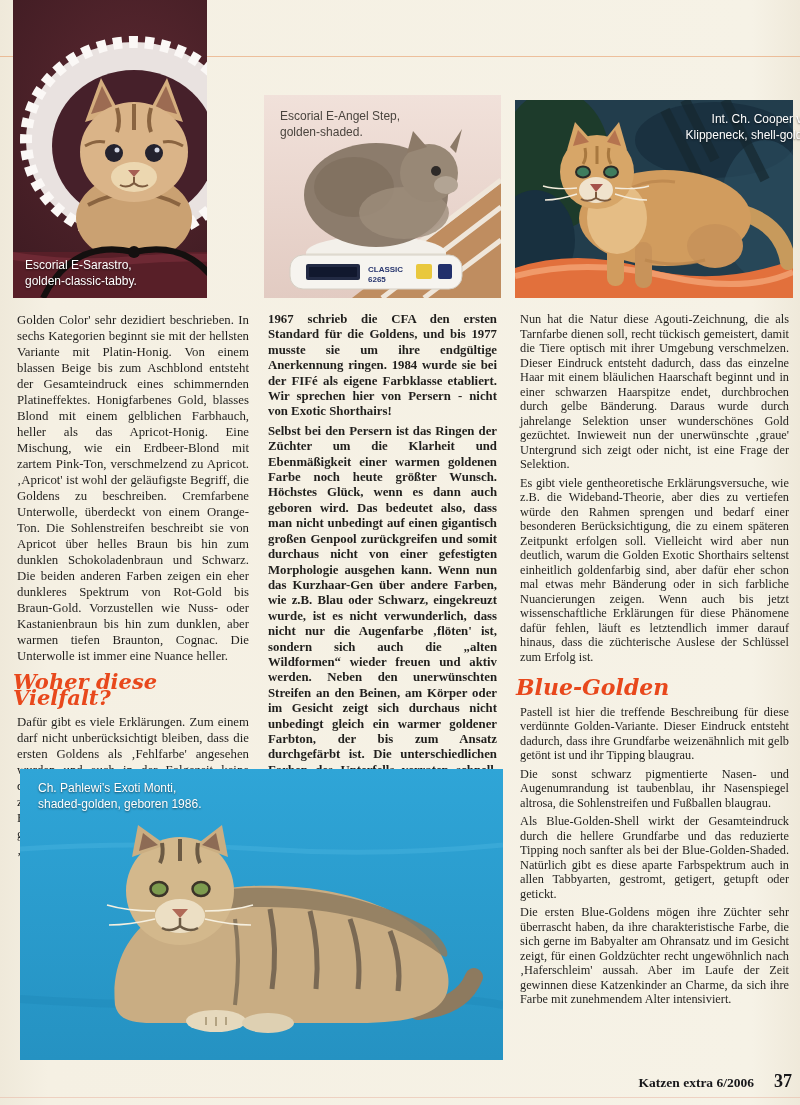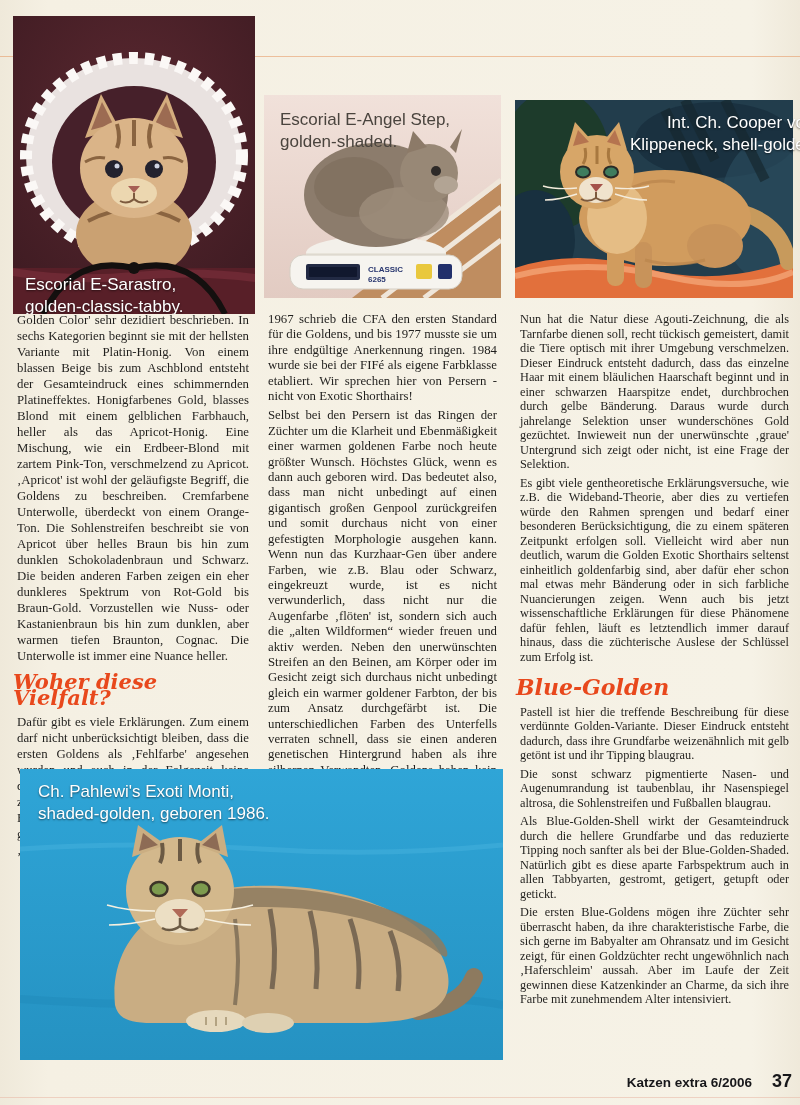--- a/index.html
+++ b/index.html
@@ -3,51 +3,51 @@
 <meta charset="utf-8">
 <style>
   html,body{margin:0;padding:0;background:#9a958a;}
   .page{position:relative;width:800px;height:1105px;margin:0 auto;overflow:hidden;
         background:linear-gradient(90deg,#efe9da 0%,#f5f0e3 6%,#f6f2e6 94%,#efe9da 100%);}
   .scanline{position:absolute;left:0;width:100%;height:1px;background:#e6955f;opacity:.55;}
 
   
   .photo{position:absolute;overflow:hidden;}
   .photo svg{display:block;}
-  .cap{position:absolute;font-family:"Liberation Sans",sans-serif;font-size:17px;line-height:1.3;
+  .cap{position:absolute;font-family:"Liberation Sans",sans-serif;font-size:12px;line-height:1.3;
        color:#fff;text-shadow:0 1px 2px rgba(0,0,0,.55);}
   .cap.dark{color:#4a443e;text-shadow:none;}
   .cap.right{text-align:right;}
 
   
   .col{position:absolute;top:308px;font-family:"Liberation Serif",serif;color:#201f1d;
        text-align:justify;}
   .col p{margin:4px;}
   .col-1{left:13px;width:240px;font-size:12.8px;line-height:16px;}
-  .col-2{left:264px;width:237px;font-size:12.8px;line-height:15.4px;}
+  .col-2{left:264px;width:237px;font-size:12.8px;line-height:15.4px;font-weight:bold;}
   .col-3{left:516px;width:277px;font-size:12.3px;line-height:14.5px;}
   .heading{font-family:"DejaVu Serif",serif;font-style:italic;font-weight:bold;
            color:#e8481c;text-align:left;font-size:21px;margin:10px 0 8px;}
   .col-3 .heading{font-size:22px;margin:16px 0 10px;}
 
   
   .footer{position:absolute;top:1071px;right:8px;display:flex;align-items:baseline;gap:20px;
-          font-family:Liberation Sans, sans-serif;color:#17171a;}
+          font-family:Liberation Serif, serif;color:#17171a;}
   .footer .mag{font-weight:bold;font-size:13.5px;}
   .footer .pnum{font-weight:bold;font-size:18px;}
 </style>
 </head>
 <body>
 
 <div class="page">
 
   <div class="scanline" style="top:56px"></div>
   <div class="scanline" style="top:1097px;background:#e8b6a4"></div>
 
-  <div class="photo" style="left:13px;top:16px;width:242px;height:298px">
+  <div class="photo" style="left:13px;top:0;width:194px;height:298px">
     <svg width="242" height="298" viewBox="0 0 242 298">
       <defs>
         <radialGradient id="mar" cx="50%" cy="35%" r="80%">
           <stop offset="0%" stop-color="#5a2830"></stop>
             <stop offset="100%" stop-color="#3c1a21"></stop>
         </radialGradient>
       </defs>
       <rect width="242" height="298" fill="url(#mar)"></rect>
       <ellipse cx="121" cy="140" rx="108" ry="98" fill="#e9e2e0"></ellipse>
       <ellipse cx="121" cy="140" rx="108" ry="98" fill="none" stroke="#fbf8f6" stroke-width="12" stroke-dasharray="9 7"></ellipse>

